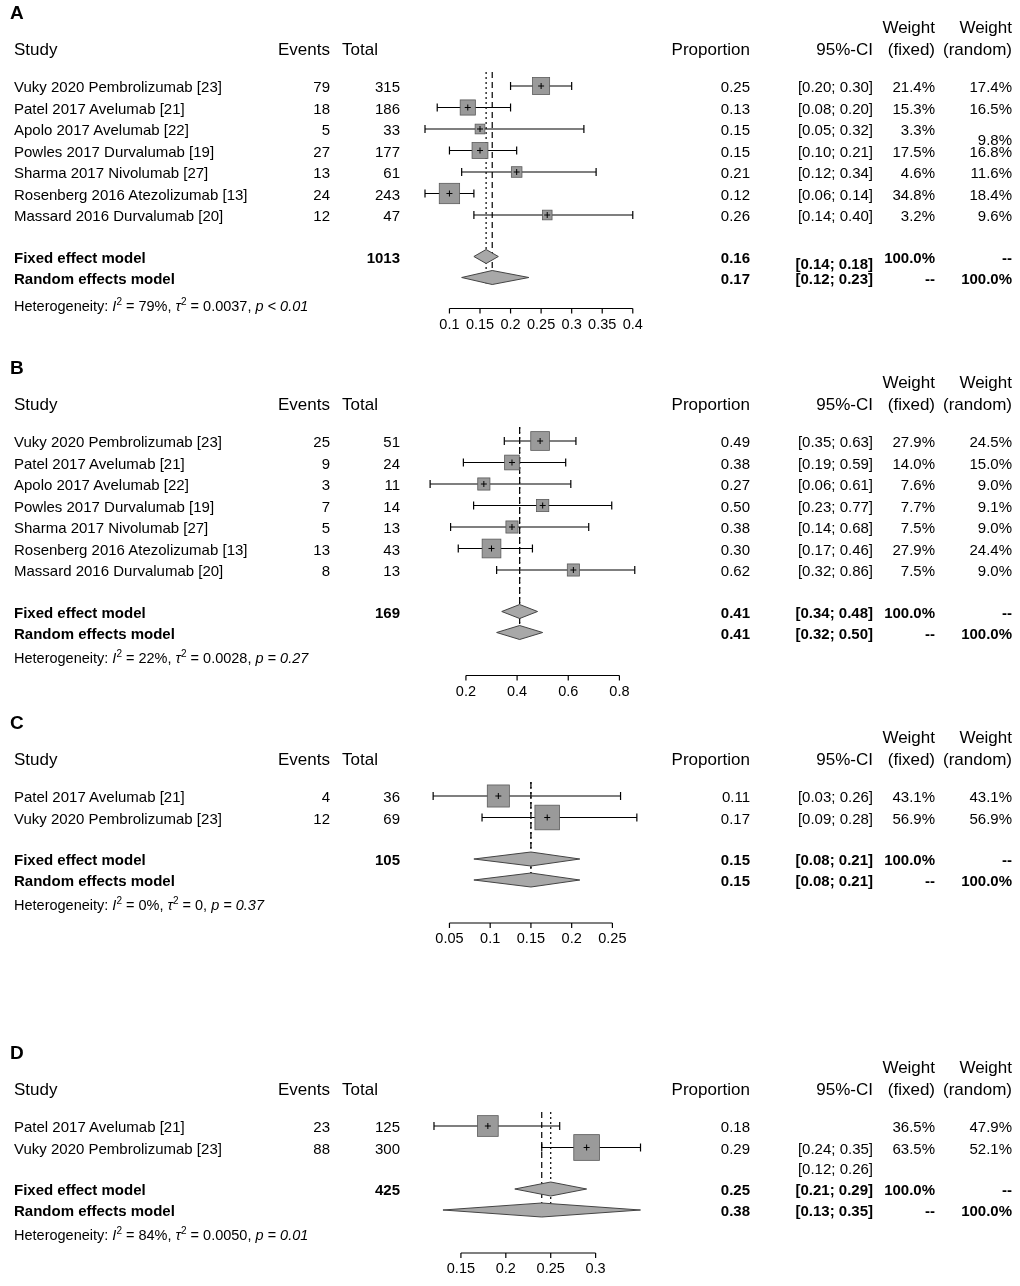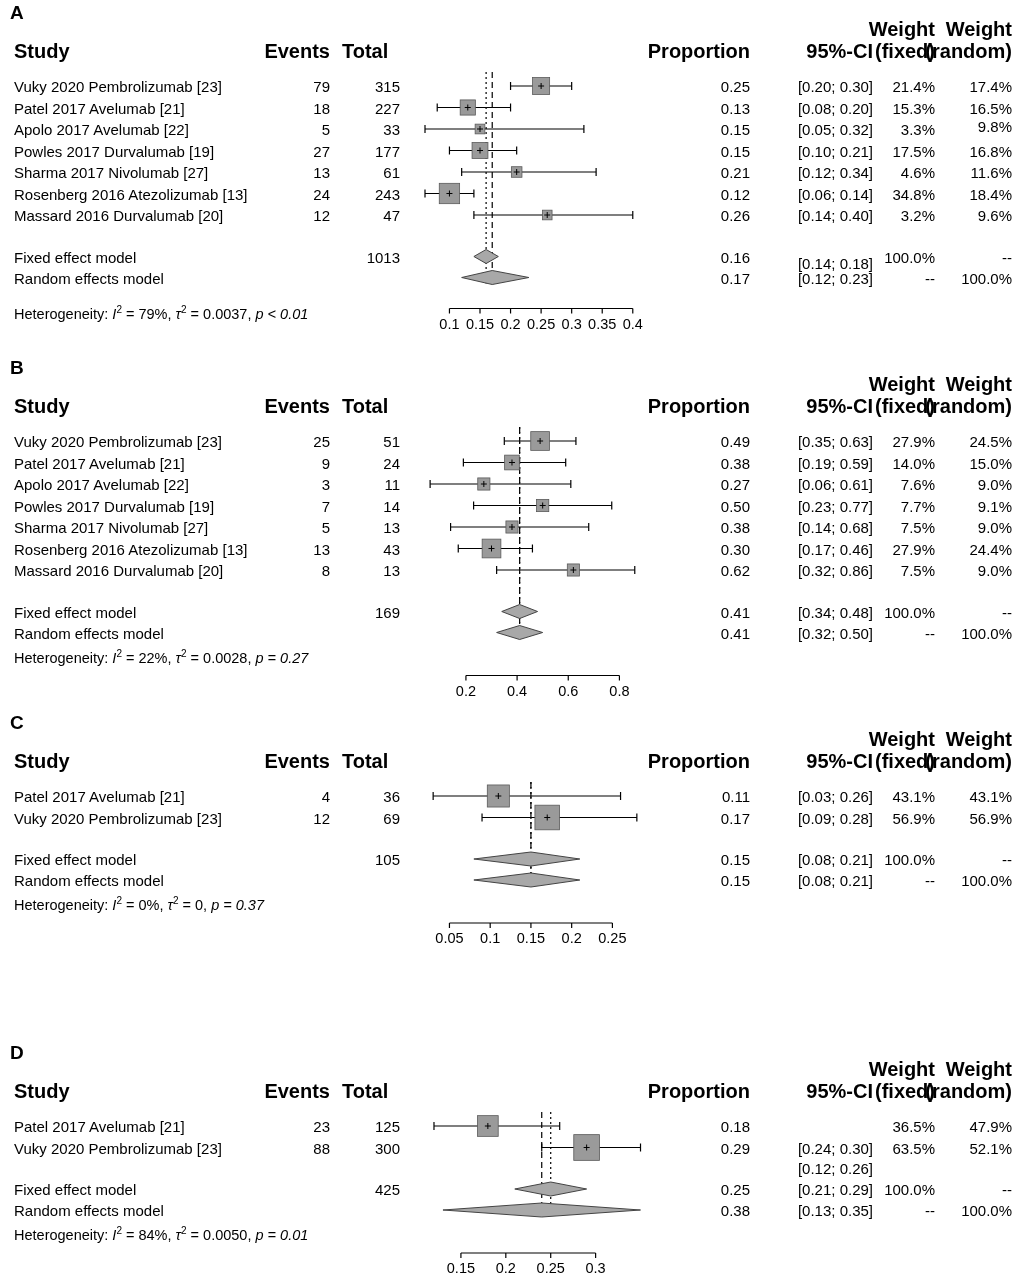--- a/index.html
+++ b/index.html
@@ -1,22 +1,22 @@
 <!DOCTYPE html>
 <html><head>
 <meta charset="utf-8">
 <style>
   html,body{margin:0;padding:0;background:#ffffff;}
   body{width:1020px;height:1286px;font-family:"Liberation Sans",sans-serif;color:#000;}
   .page{position:relative;width:1020px;height:1286px;}
   .panel{position:relative;width:1020px;}
   .panel-letter{position:absolute;font-size:19px;font-weight:bold;left:10px;}
-  .hdr{position:absolute;font-size:20px;font-weight:bold;}
+  .hdr{position:absolute;font-size:17px;font-weight:normal;}
   .cell{position:absolute;font-size:15px;white-space:nowrap;}
-  .cell.b{font-weight:normal;}
+  .cell.b{font-weight:bold;}
   .r{text-align:right;}
   .plot{position:absolute;}
   svg{display:block;overflow:visible;}
   .het{position:absolute;font-size:14.5px;white-space:nowrap;}
   .het i{font-style:italic;}
   .sup{font-size:10px;vertical-align:super;}
 </style>
 </head>
 <body>
 
@@ -35,32 +35,32 @@
         <div class="hdr" style="top:40px;left:0;width:1012px;text-align:right">(random)</div>
         <div class="cell" style="top:78px;left:14px">Vuky 2020 Pembrolizumab [23]</div>
         <div class="cell r" style="top:78px;left:0;width:330px">79</div>
         <div class="cell r" style="top:78px;left:0;width:400px">315</div>
         <div class="cell r" style="top:78px;left:0;width:750px">0.25</div>
         <div class="cell r" style="top:78px;left:0;width:873px">[0.20; 0.30]</div>
         <div class="cell r" style="top:78px;left:0;width:935px">21.4%</div>
         <div class="cell r" style="top:78px;left:0;width:1012px">17.4%</div>
         <div class="cell" style="top:99.5px;left:14px">Patel 2017 Avelumab [21]</div>
         <div class="cell r" style="top:99.5px;left:0;width:330px">18</div>
-        <div class="cell r" style="top:99.5px;left:0;width:400px">227</div>
+        <div class="cell r" style="top:99.5px;left:0;width:400px">186</div>
         <div class="cell r" style="top:99.5px;left:0;width:750px">0.13</div>
         <div class="cell r" style="top:99.5px;left:0;width:873px">[0.08; 0.20]</div>
         <div class="cell r" style="top:99.5px;left:0;width:935px">15.3%</div>
         <div class="cell r" style="top:99.5px;left:0;width:1012px">16.5%</div>
         <div class="cell" style="top:121px;left:14px">Apolo 2017 Avelumab [22]</div>
         <div class="cell r" style="top:121px;left:0;width:330px">5</div>
         <div class="cell r" style="top:121px;left:0;width:400px">33</div>
         <div class="cell r" style="top:121px;left:0;width:750px">0.15</div>
         <div class="cell r" style="top:121px;left:0;width:873px">[0.05; 0.32]</div>
         <div class="cell r" style="top:121px;left:0;width:935px">3.3%</div>
-        <div class="cell r" style="top:118px;left:0;width:1012px">9.8%</div>
+        <div class="cell r" style="top:131px;left:0;width:1012px">9.8%</div>
         <div class="cell" style="top:142.5px;left:14px">Powles 2017 Durvalumab [19]</div>
         <div class="cell r" style="top:142.5px;left:0;width:330px">27</div>
         <div class="cell r" style="top:142.5px;left:0;width:400px">177</div>
         <div class="cell r" style="top:142.5px;left:0;width:750px">0.15</div>
         <div class="cell r" style="top:142.5px;left:0;width:873px">[0.10; 0.21]</div>
         <div class="cell r" style="top:142.5px;left:0;width:935px">17.5%</div>
         <div class="cell r" style="top:142.5px;left:0;width:1012px">16.8%</div>
         <div class="cell" style="top:164px;left:14px">Sharma 2017 Nivolumab [27]</div>
         <div class="cell r" style="top:164px;left:0;width:330px">13</div>
         <div class="cell r" style="top:164px;left:0;width:400px">61</div>
@@ -86,21 +86,21 @@
         <div class="cell b r" style="top:248.5px;left:0;width:400px">1013</div>
         <div class="cell b r" style="top:248.5px;left:0;width:750px">0.16</div>
         <div class="cell b r" style="top:255px;left:0;width:873px">[0.14; 0.18]</div>
         <div class="cell b r" style="top:248.5px;left:0;width:935px">100.0%</div>
         <div class="cell b r" style="top:248.5px;left:0;width:1012px">--</div>
         <div class="cell b" style="top:269.5px;left:14px">Random effects model</div>
         <div class="cell b r" style="top:269.5px;left:0;width:750px">0.17</div>
         <div class="cell b r" style="top:269.5px;left:0;width:873px">[0.12; 0.23]</div>
         <div class="cell b r" style="top:269.5px;left:0;width:935px">--</div>
         <div class="cell b r" style="top:269.5px;left:0;width:1012px">100.0%</div>
-        <div class="het" style="top:304px;left:14px">Heterogeneity: <i>I</i><span class="sup">2</span> = 79%, <i>τ</i><span class="sup">2</span> = 0.0037, <i>p &lt; 0.01</i></div>
+        <div class="het" style="top:296px;left:14px">Heterogeneity: <i>I</i><span class="sup">2</span> = 79%, <i>τ</i><span class="sup">2</span> = 0.0037, <i>p &lt; 0.01</i></div>
         <div class="plot" style="top:72px;left:365px">
           <svg width="340" height="264.5">
             <line x1="127.22222222222223" y1="0" x2="127.22222222222223" y2="211.5" stroke="#000" stroke-width="1.2" stroke-dasharray="6,4"></line>
             <line x1="121.11111111111109" y1="0" x2="121.11111111111109" y2="211.5" stroke="#000" stroke-width="1.2" stroke-dasharray="2,3"></line>
             <line x1="145.55555555555554" y1="14" x2="206.66666666666663" y2="14" stroke="#000" stroke-width="1.2"></line>
             <line x1="145.55555555555554" y1="10" x2="145.55555555555554" y2="18" stroke="#000" stroke-width="1.2"></line>
             <line x1="206.66666666666663" y1="10" x2="206.66666666666663" y2="18" stroke="#000" stroke-width="1.2"></line>
             <rect x="167.5972936878765" y="5.486182576765405" width="17.02763484646919" height="17.02763484646919" fill="#9a9a9a" stroke="#5a5a5a" stroke-width="0.8"></rect>
             <line x1="173.1111111111111" y1="14" x2="179.1111111111111" y2="14" stroke="#000" stroke-width="1"></line>
             <line x1="176.1111111111111" y1="11" x2="176.1111111111111" y2="17" stroke="#000" stroke-width="1"></line>
@@ -376,21 +376,21 @@
         <div class="cell r" style="top:1118px;left:0;width:330px">23</div>
         <div class="cell r" style="top:1118px;left:0;width:400px">125</div>
         <div class="cell r" style="top:1118px;left:0;width:750px">0.18</div>
         <div class="cell r" style="top:1160px;left:0;width:873px">[0.12; 0.26]</div>
         <div class="cell r" style="top:1118px;left:0;width:935px">36.5%</div>
         <div class="cell r" style="top:1118px;left:0;width:1012px">47.9%</div>
         <div class="cell" style="top:1139.5px;left:14px">Vuky 2020 Pembrolizumab [23]</div>
         <div class="cell r" style="top:1139.5px;left:0;width:330px">88</div>
         <div class="cell r" style="top:1139.5px;left:0;width:400px">300</div>
         <div class="cell r" style="top:1139.5px;left:0;width:750px">0.29</div>
-        <div class="cell r" style="top:1139.5px;left:0;width:873px">[0.24; 0.30]</div>
+        <div class="cell r" style="top:1139.5px;left:0;width:873px">[0.24; 0.35]</div>
         <div class="cell r" style="top:1139.5px;left:0;width:935px">63.5%</div>
         <div class="cell r" style="top:1139.5px;left:0;width:1012px">52.1%</div>
         <div class="cell b" style="top:1181px;left:14px">Fixed effect model</div>
         <div class="cell b r" style="top:1181px;left:0;width:400px">425</div>
         <div class="cell b r" style="top:1181px;left:0;width:750px">0.25</div>
         <div class="cell b r" style="top:1181px;left:0;width:873px">[0.21; 0.29]</div>
         <div class="cell b r" style="top:1181px;left:0;width:935px">100.0%</div>
         <div class="cell b r" style="top:1181px;left:0;width:1012px">--</div>
         <div class="cell b" style="top:1202px;left:14px">Random effects model</div>
         <div class="cell b r" style="top:1202px;left:0;width:750px">0.38</div>

